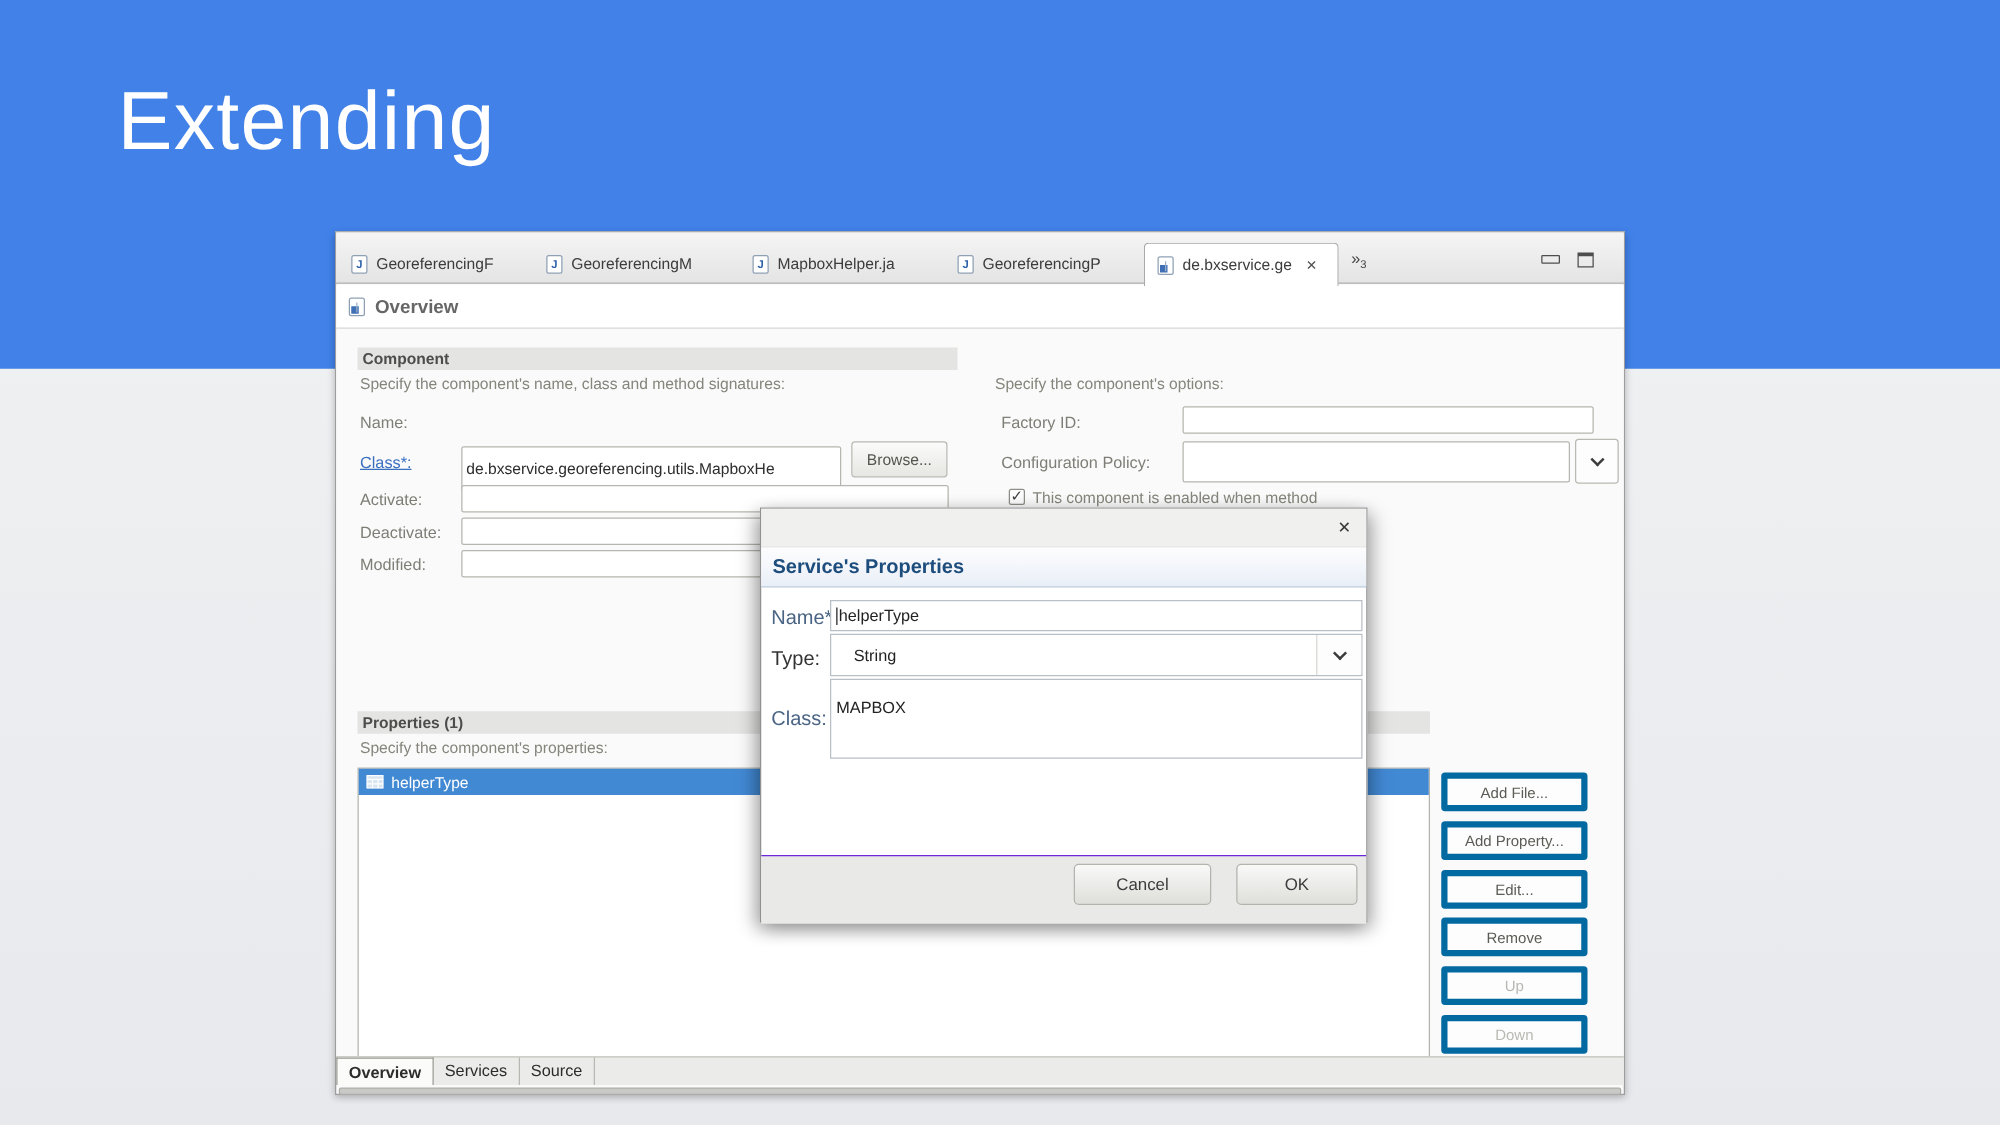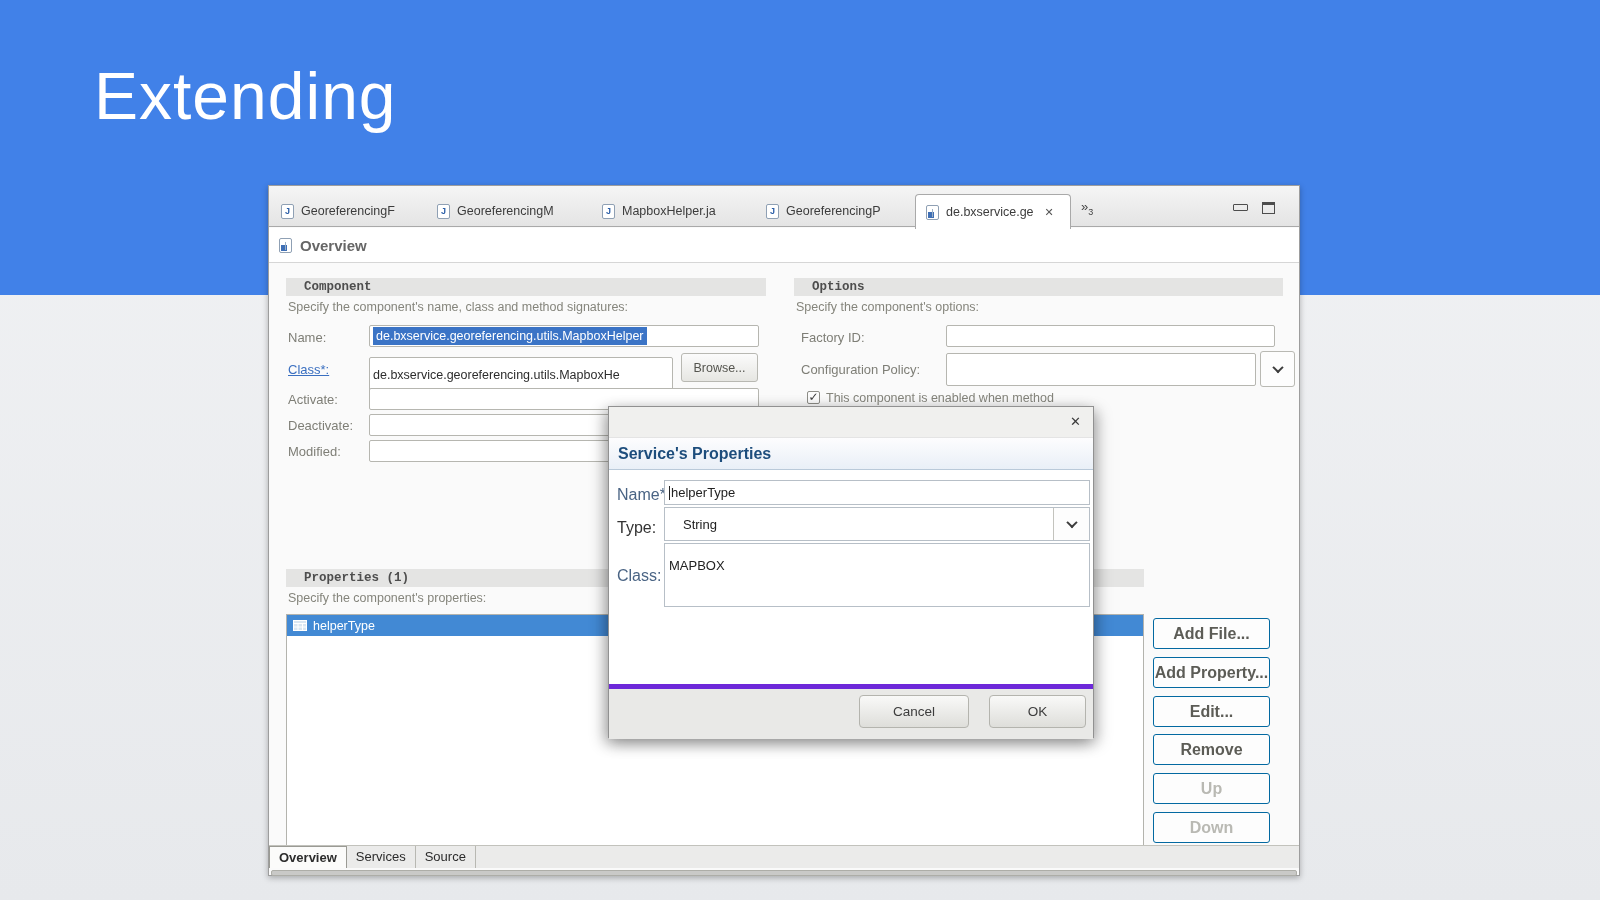--- a/index.html
+++ b/index.html
@@ -42,21 +42,21 @@
   .win-max{position:absolute;left:993px;top:16px;width:13px;height:12px;border:1px solid #4d4d4d;border-top-width:3px;cursor:pointer;}
 
   
   .form-head{position:absolute;left:0;top:42px;width:100%;height:35px;background:#ffffff;
              border-bottom:1px solid #d6d6d6;display:flex;align-items:center;padding-left:10px;gap:8px;}
   .form-head .title{font-size:15px;font-weight:bold;color:#666;}
 
   .body{position:absolute;left:0;top:78px;width:100%;height:581px;background:#fafafa;}
 
   .sec-bar{position:absolute;height:18px;background:#e4e4e3;display:flex;align-items:center;
-           padding-left:18px;font-size:12.5px;font-weight:bold;color:#4d4d4d;font-family:Liberation Mono, monospace;}
+           padding-left:4px;font-size:12.5px;font-weight:bold;color:#4d4d4d;}
   .sec-desc{position:absolute;font-size:12.5px;color:#85857c;}
   .f-label{position:absolute;font-size:13px;color:#7e7e76;}
   .f-input{position:absolute;background:#ffffff;border:1px solid #b6b6b0;border-radius:2px;
            font-size:12.5px;color:#2d2d2d;display:flex;align-items:center;padding:0 3px;overflow:hidden;white-space:nowrap;}
   .sel-text{background:var(--selection-blue);color:#ffffff;padding:0 3px;line-height:18px;}
   .link{color:var(--link-blue);text-decoration:underline;cursor:pointer;}
   .gtk-btn{background:linear-gradient(#fbfbfb,#e6e6e2);border:1px solid #b8b8b2;border-radius:3px;
            font-size:12.5px;color:#55554f;display:flex;align-items:center;justify-content:center;cursor:pointer;}
 
   .checkbox{position:absolute;width:13px;height:13px;background:#fcfcfc;border:1px solid #8e8e88;border-radius:2px;
@@ -66,22 +66,22 @@
   .drop-btn{position:absolute;background:#fdfdfd;border:1px solid #b9b9b3;border-radius:3px;cursor:pointer;
             display:flex;align-items:center;justify-content:center;}
   .chev{width:8px;height:8px;border-right:2px solid #3d3d3d;border-bottom:2px solid #3d3d3d;
         transform:rotate(45deg) translate(-1px,-1px);}
 
   
   .listbox{position:absolute;left:17px;top:350px;width:858px;height:233px;background:#ffffff;border:1px solid #b3b3ad;}
   .list-row{height:21px;display:flex;align-items:center;gap:6px;padding-left:6px;font-size:12.5px;cursor:pointer;}
   .list-row.selected{background:var(--list-selection-blue);color:#ffffff;}
 
-  .side-btn{position:absolute;left:884px;width:117px;height:31px;background:#fdfdfd;border:1px solid #0369a1;
-            border-radius:3px;font-size:16px;color:#5c5c56;display:flex;align-items:center;justify-content:center;cursor:pointer;font-weight:bold;}
+  .side-btn{position:absolute;left:884px;width:117px;height:31px;background:#fdfdfd;border:5px solid #0369a1;
+            border-radius:3px;font-size:12px;color:#5c5c56;display:flex;align-items:center;justify-content:center;cursor:pointer;}
   .side-btn.disabled{color:#b9b9b3;cursor:default;}
 
   
   .bottom-bar{position:absolute;left:0;top:659px;width:100%;height:23px;background:#ebebea;
               border-top:1px solid #c2c2bc;display:flex;align-items:stretch;}
   .btab{font-size:13px;color:#2c2c2c;padding:3px 9px 0 9px;border-right:1px solid #b8b8b2;cursor:pointer;}
   .btab.active{background:#fbfbfa;border:1px solid #9a9a94;border-bottom:none;font-weight:bold;}
   .hscroll{position:absolute;left:2px;top:684px;width:1026px;height:6px;background:#c9c9c7;border:1px solid #adada7;border-radius:2px;cursor:pointer;}
 
   
@@ -92,21 +92,21 @@
   .dlg-titlebar{position:absolute;left:0;top:30px;width:100%;height:33px;
                 background:linear-gradient(#fdfdfe,#e9eff7);border-top:1px solid #e4e4e4;border-bottom:1px solid #b9c9d9;
                 display:flex;align-items:center;padding-left:9px;}
   .dlg-title{font-size:16px;font-weight:bold;color:var(--dialog-title-color);}
   .dlg-label{position:absolute;font-size:16px;color:#4a6484;}
   .dlg-input{position:absolute;left:55px;width:426px;background:#ffffff;border:1px solid #b7bfc7;
              font-size:13px;color:#222;display:flex;align-items:center;padding:0 4px;}
   .cursor{display:inline-block;width:1px;height:14px;background:#222;margin-right:1px;}
   .combo-chev{position:absolute;right:0;top:0;bottom:0;width:36px;border-left:1px solid #c3c3bd;
               display:flex;align-items:center;justify-content:center;background:#fdfdfd;border-radius:0 2px 2px 0;cursor:pointer;}
-  .dlg-footer{position:absolute;left:0;top:277px;width:100%;height:55px;background:#e9e9e7;border-top:5px solid #6d28d9;}
+  .dlg-footer{position:absolute;left:0;top:277px;width:100%;height:55px;background:#e9e9e7;border-top:1px solid #6d28d9;}
   .dlg-btn{position:absolute;top:6px;height:33px;background:linear-gradient(#f9f9f8,#dededa);
            border:1px solid #b4b4ae;border-radius:4px;font-size:13.5px;color:#3c3c3c;
            display:flex;align-items:center;justify-content:center;cursor:pointer;}
   .table-icon{flex:0 0 auto;}
 </style>
 </head>
 <body>
 
 <div class="banner"></div>
 <h1 class="slide-title">Extending</h1>
@@ -144,38 +144,34 @@
     <span class="comp-icon"></span>
     <span class="title">Overview</span>
   </div>
 
   <div class="body">
 
     <div class="sec-bar" style="left:17px;top:14px;width:480px;">Component</div>
     <div class="sec-desc" style="left:19px;top:36px;">Specify the component's name, class and method signatures:</div>
 
     <div class="f-label" style="left:19px;top:66px;">Name:</div>
-    <div class="f-input" style="left:100px;top:61px;width:390px;height:22px;">
-      <span class="sel-text">de.bxservice.georeferencing.utils.MapboxHelper</span>
-    </div>
 
     <div class="f-label link" style="left:19px;top:98px;">Class*:</div>
     <div class="f-input" style="left:100px;top:93px;width:304px;height:36px;" style2="">de.bxservice.georeferencing.utils.MapboxHe</div>
     <div class="gtk-btn" style="position:absolute;left:412px;top:89px;width:77px;height:29px;">Browse...</div>
 
     <div class="f-label" style="left:19px;top:128px;">Activate:</div>
     <div class="f-input" style="left:100px;top:124px;width:390px;height:22px;"></div>
 
     <div class="f-label" style="left:19px;top:154px;">Deactivate:</div>
     <div class="f-input" style="left:100px;top:150px;width:390px;height:22px;"></div>
 
     <div class="f-label" style="left:19px;top:180px;">Modified:</div>
     <div class="f-input" style="left:100px;top:176px;width:390px;height:22px;"></div>
 
-    <div class="sec-bar" style="left:525px;top:14px;width:489px;">Options</div>
     <div class="sec-desc" style="left:527px;top:36px;">Specify the component's options:</div>
 
     <div class="f-label" style="left:532px;top:66px;">Factory ID:</div>
     <div class="f-input" style="left:677px;top:61px;width:329px;height:22px;"></div>
 
     <div class="f-label" style="left:532px;top:98px;">Configuration Policy:</div>
     <div class="f-input" style="left:677px;top:89px;width:310px;height:33px;"></div>
     <div class="drop-btn" style="left:991px;top:87px;width:35px;height:36px;">
       <span class="chev"></span>
     </div>

